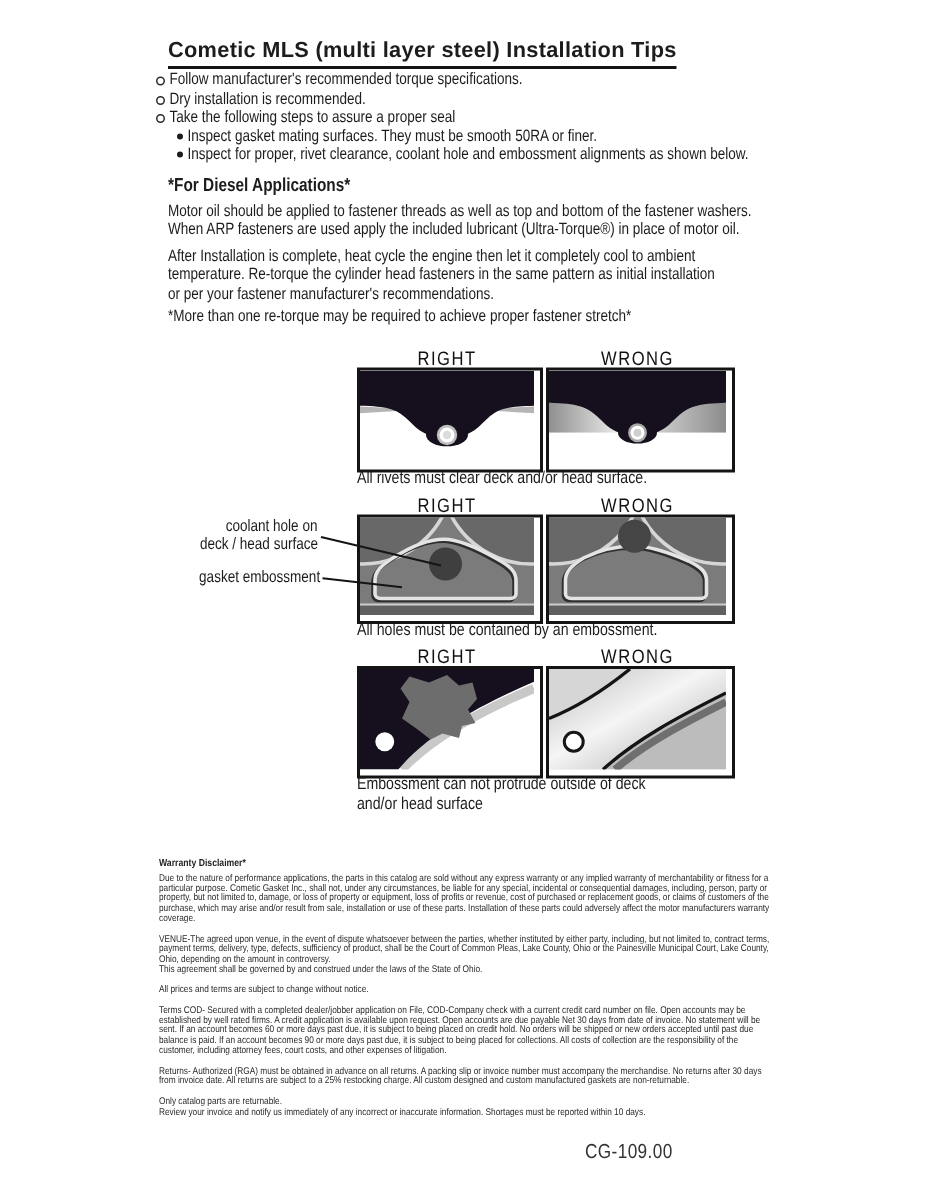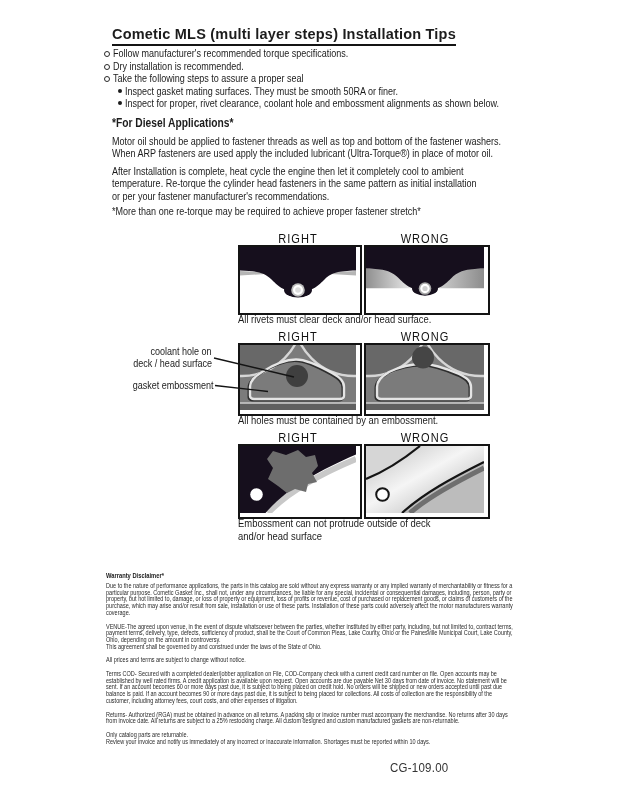--- a/index.html
+++ b/index.html
@@ -31,21 +31,21 @@
   .fineh { font-size:6.8px; font-weight:bold; transform:scaleX(0.85); transform-origin:0 0; color:#222; }
   .docnum { font-size:13.5px; letter-spacing:0.3px; color:#333;
             transform:scaleX(0.85); transform-origin:0 0; }
 </style>
 </head>
 <body>
 
 <div id="page">
 
   <div class="abs" style="left:112px; top:25px;">
-    <span class="title">Cometic MLS (multi layer steps) Installation Tips</span>
+    <span class="title">Cometic MLS (multi layer steel) Installation Tips</span>
   </div>
 
   <span class="obul abs" style="left:104px; top:51px;"></span>
   <div class="abs sx bullet-line" style="left:113px; top:47px;">Follow manufacturer's recommended torque specifications.</div>
 
   <span class="obul abs" style="left:104px; top:63.6px;"></span>
   <div class="abs sx bullet-line" style="left:113px; top:59.6px;">Dry installation is recommended.</div>
 
   <span class="obul abs" style="left:104px; top:76.2px;"></span>
   <div class="abs sx bullet-line" style="left:113px; top:72.2px;">Take the following steps to assure a proper seal</div>

